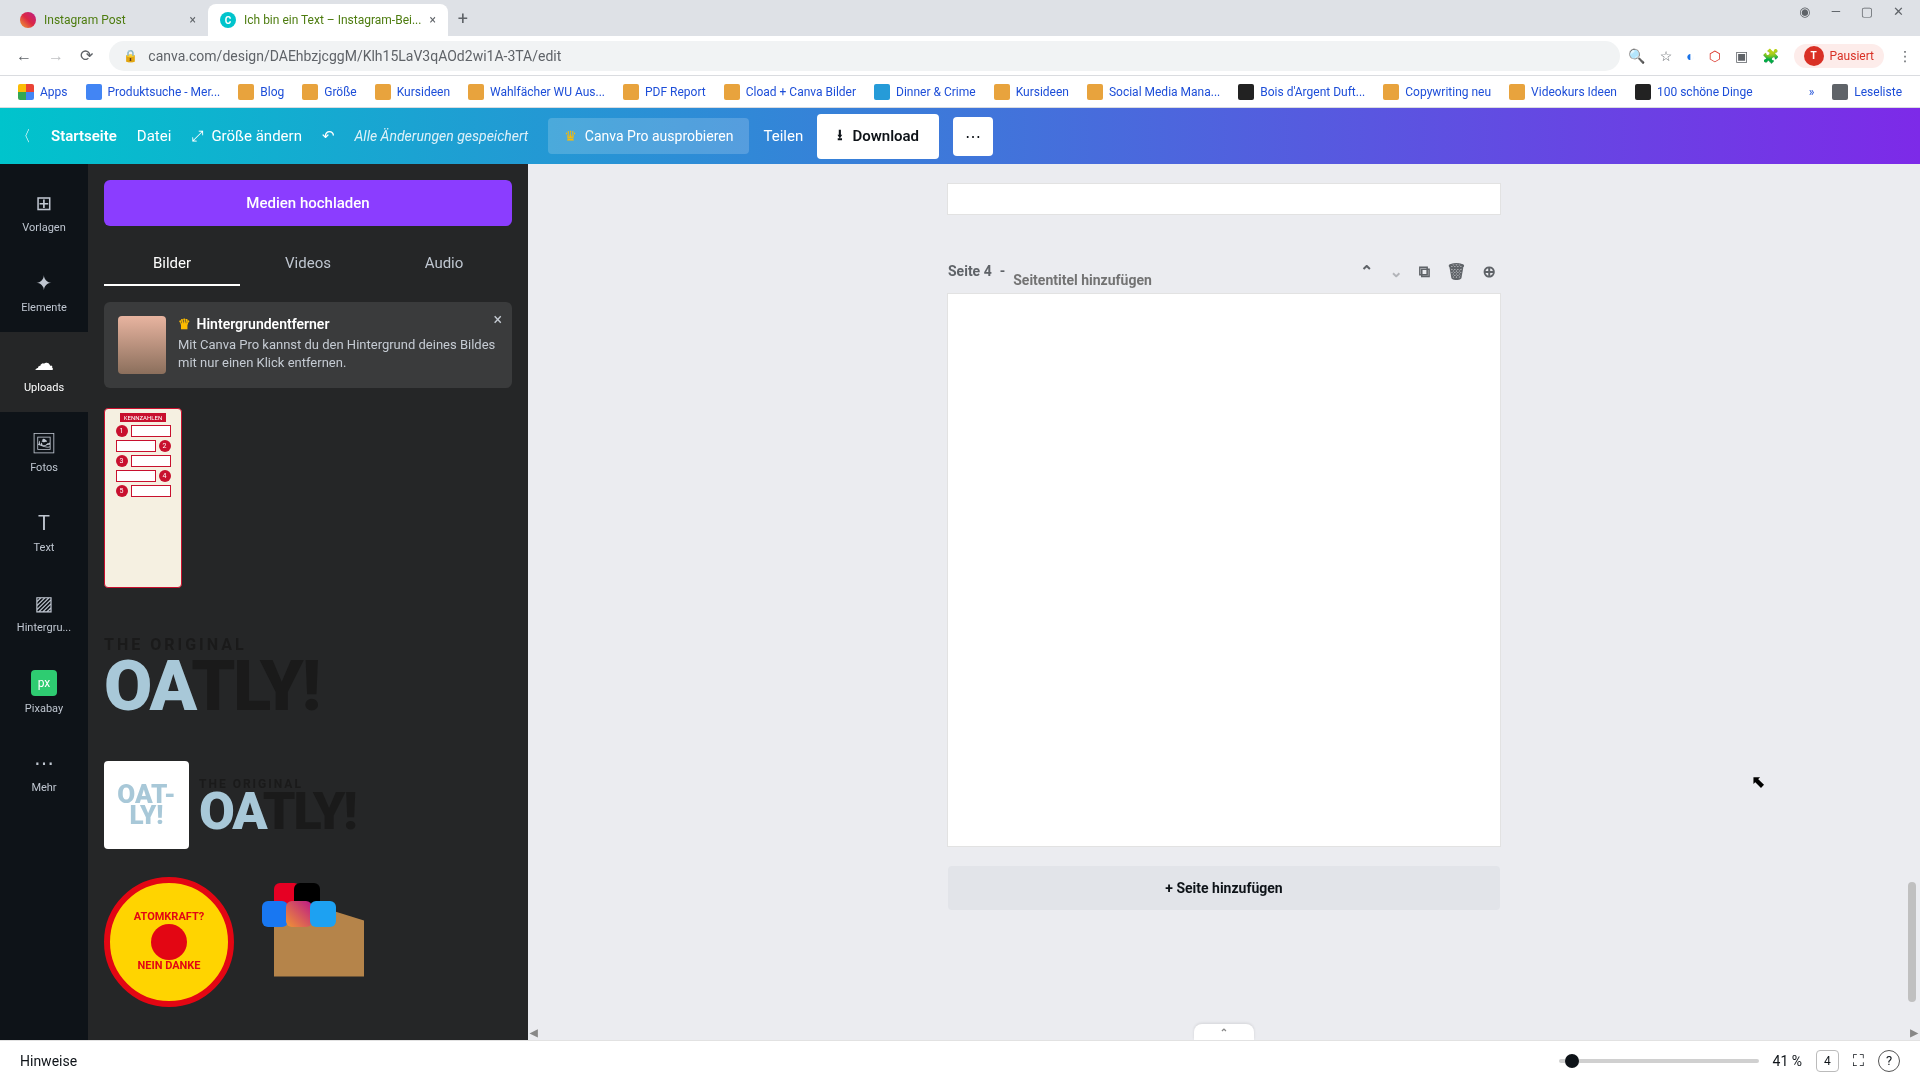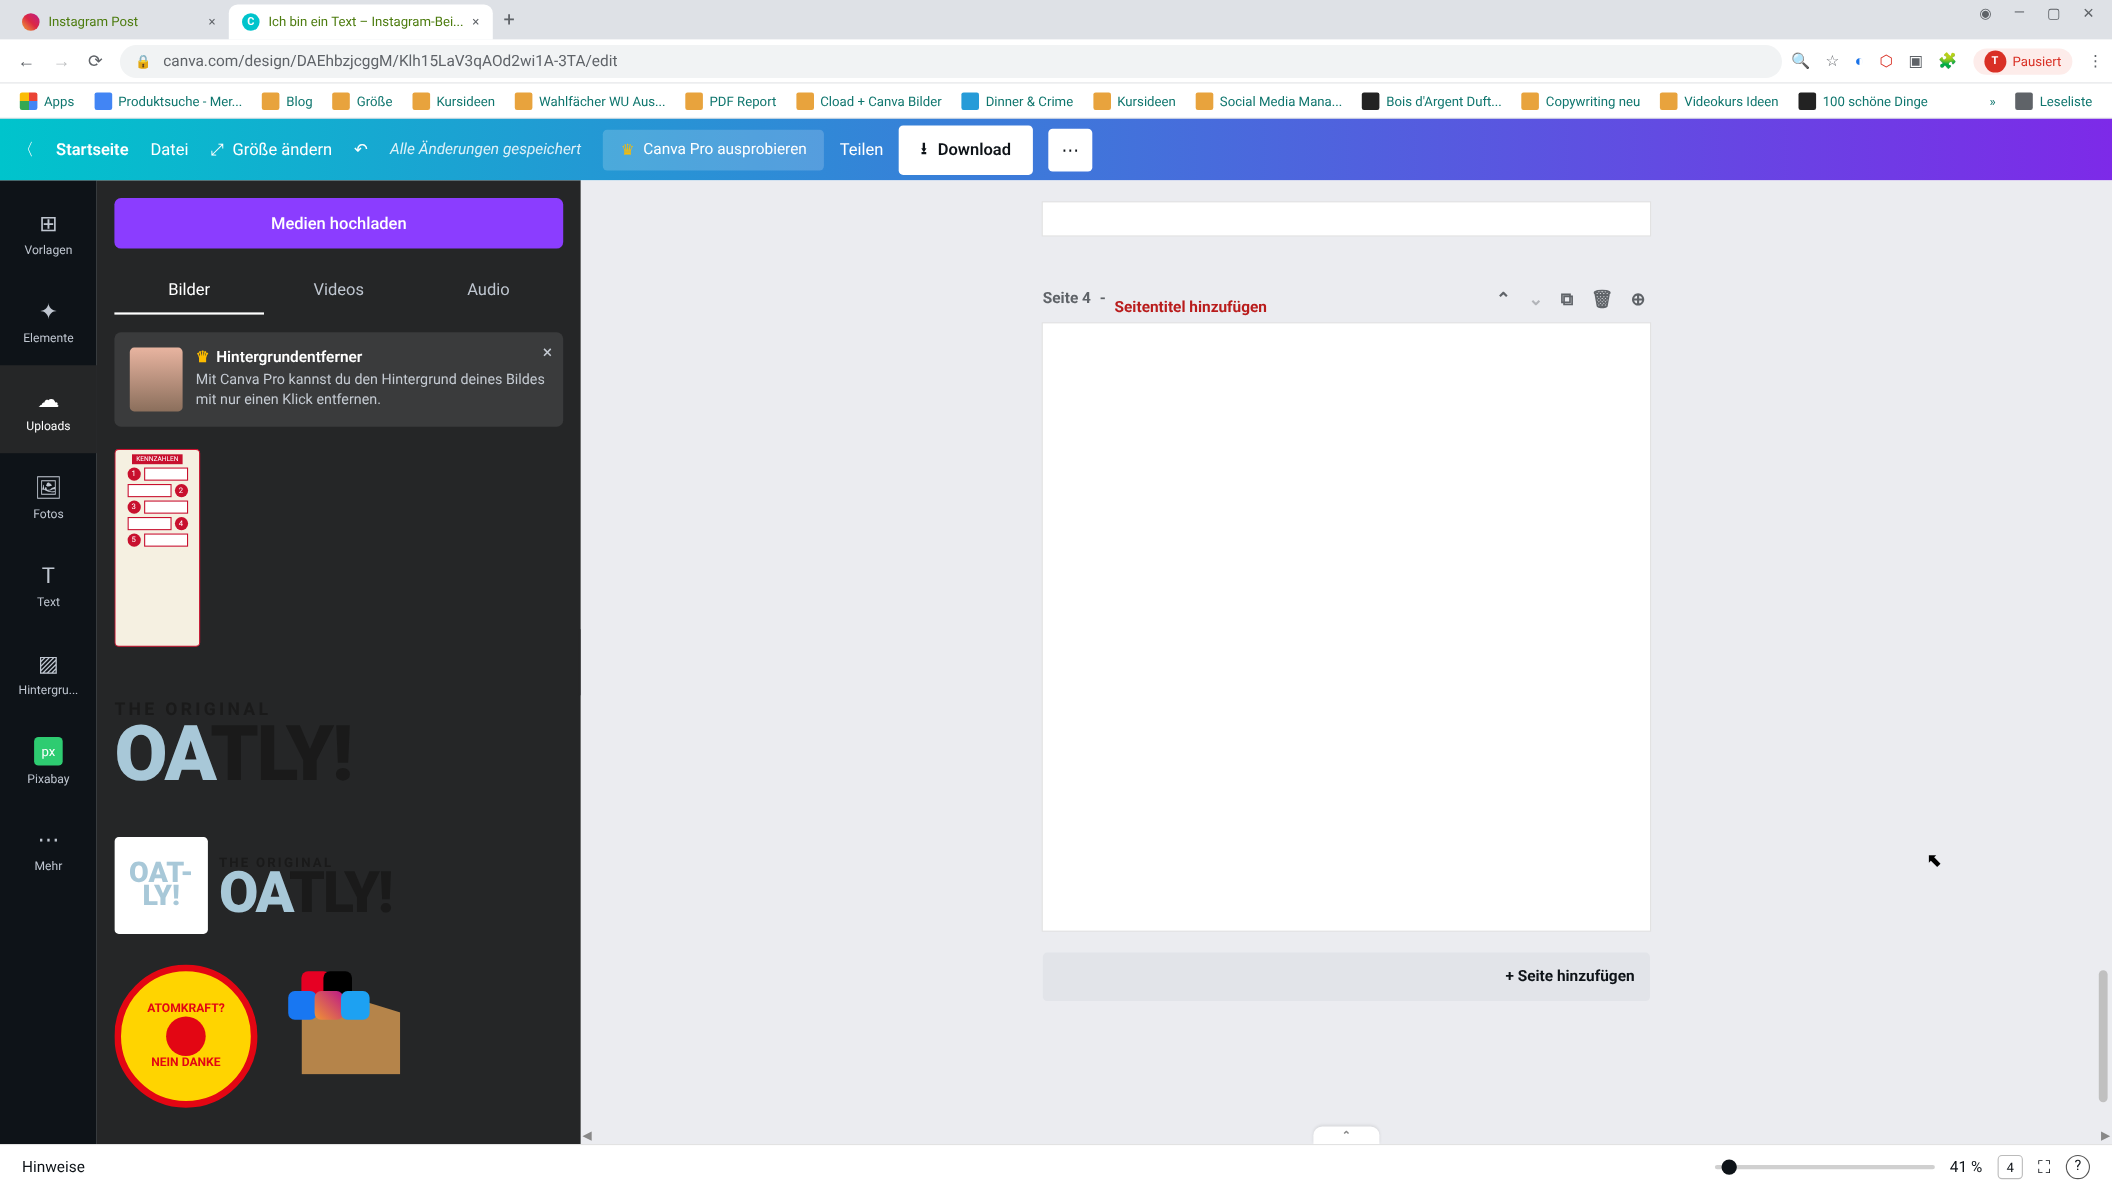--- a/index.html
+++ b/index.html
@@ -20,21 +20,21 @@
 .address-bar { height: 40px; background: #fff; display: flex; align-items: center; padding: 0 8px; gap: 8px; border-bottom: 1px solid #dadce0; }
 .nav-icons { display: flex; gap: 16px; padding: 0 8px; color: #5f6368; font-size: 16px; }
 .nav-icons span {cursor:pointer;}
 .url-box { flex: 1; background: #f1f3f4; border-radius: 20px; height: 30px; display: flex; align-items: center; padding: 0 14px; gap: 10px; font-size: 14px; color: #5f6368; }
 .url-box .lock { font-size: 12px; }
 .ext-icons { display: flex; gap: 14px; align-items: center; color: #5f6368; font-size: 14px; }
 .ext-icons span {cursor:pointer;}
 .profile-badge { display: flex; align-items: center; gap: 6px; background: #fdecea; border-radius: 16px; padding: 2px 10px; font-size: 12px; color: #d93025; }
 .profile-badge .avatar { width: 20px; height: 20px; background: #d93025; border-radius: 50%; color:#fff;display:flex;align-items:center;justify-content:center;font-size:10px;font-weight:bold;}
 
-.bookmarks-bar { height: 32px; background: #fff; display: flex; align-items: center; padding: 0 12px; gap: 6px; border-bottom: 1px solid #dadce0; font-size: 12px; color: #0f766e; }
+.bookmarks-bar { height: 32px; background: #fff; display: flex; align-items: center; padding: 0 12px; gap: 6px; border-bottom: 1px solid #dadce0; font-size: 12px; color: #1d4ed8; }
 .bm { display: flex; align-items: center; gap: 6px; padding: 4px 6px; cursor: pointer; white-space: nowrap; }
 .bm-icon { width: 16px; height: 16px; border-radius: 2px; flex-shrink: 0; }
 .bm-spacer { flex: 1; }
 
 
 .canva-header { height: 56px; background: linear-gradient(90deg, #00c4cc, #7d2ae8); display: flex; align-items: center; padding: 0 16px; color: #fff; gap: 20px; }
 .canva-header .left { display: flex; align-items: center; gap: 20px; }
 .hdr-btn { font-size: 15px; cursor: pointer; display: flex; align-items: center; gap: 8px; }
 .hdr-btn.bold { font-weight: 600; }
 .saved-txt { font-style: italic; opacity: 0.85; font-size: 14px; }
@@ -98,25 +98,25 @@
 .up7 .ic {position:absolute;top:6px;width:26px;height:26px;border-radius:6px;}
 .up7 .ic.p{left:30px;background:#e60023;} .up7 .ic.t{left:50px;background:#000;} .up7 .ic.f{left:18px;top:24px;background:#1877f2;} .up7 .ic.i{left:42px;top:24px;background:linear-gradient(45deg,#f09433,#bc1888);} .up7 .ic.tw{left:66px;top:24px;background:#1da1f2;}
 
 .panel-collapse { position: absolute; right: -12px; top: 50%; transform: translateY(-50%); width: 14px; height: 60px; background: #252627; border-radius: 0 6px 6px 0; display: flex; align-items: center; justify-content: center; color: #bfc6d0; font-size: 10px; cursor: pointer; }
 
 
 .canvas { flex: 1; background: #ebecf0; position: relative; overflow: hidden; display: flex; flex-direction: column; align-items: center; font-weight: bold; }
 .canvas-scroll { flex: 1; width: 100%; overflow: auto; display: flex; flex-direction: column; align-items: center; padding-top: 20px; }
 .prev-page-edge { width: 552px; height: 30px; background: #fff; margin-bottom: 40px; box-shadow: 0 0 0 1px #e2e2e2; }
 .page-header { width: 552px; display: flex; align-items: center; gap: 8px; margin-bottom: 6px; color: #5f6368; font-size: 14px; }
-.page-header .title-edit { color: #b91c1c; margin-top: 18px; }
+.page-header .title-edit { color: #737373; margin-top: 18px; }
 .page-header .sp { flex: 1; }
 .page-header .pbtn { cursor: pointer; padding: 4px; color: #5f6368; font-size: 16px; }
 .page-canvas { width: 552px; height: 552px; background: #fff; box-shadow: 0 0 0 1px #e2e2e2; }
-.add-page { width: 552px; margin-top: 20px; background: #e2e4e9; border-radius: 4px; padding: 14px; text-align: right; font-size: 14px; color: #0e1318; cursor: pointer; }
+.add-page { width: 552px; margin-top: 20px; background: #e2e4e9; border-radius: 4px; padding: 14px; text-align: center; font-size: 14px; color: #0e1318; cursor: pointer; }
 .canvas .hscroll-left { position: absolute; bottom: 0; left: 0; font-size: 10px; color: #888; padding: 2px; }
 .canvas .hscroll-right { position: absolute; bottom: 0; right: 0; font-size: 10px; color: #888; padding: 2px; }
 .notes-toggle { position: absolute; bottom: 0; left: 50%; transform: translateX(-50%); width: 60px; height: 16px; background: #fff; border-radius: 8px 8px 0 0; display: flex; align-items: center; justify-content: center; color: #888; font-size: 10px; cursor: pointer; box-shadow: 0 -1px 3px rgba(0,0,0,0.1); }
 .canvas-vscroll { position: absolute; right: 2px; top: 0; bottom: 18px; width: 12px; }
 .canvas-vscroll .thumb { position: absolute; bottom: 20px; width: 8px; height: 120px; background: #c0c0c0; border-radius: 4px; left: 2px; }
 
 .cursor { position: absolute; top: 608px; right: 155px; font-size: 16px; color: #000; pointer-events: none; }
 
 
 .bottom-bar { height: 40px; background: #fff; border-top: 1px solid #e2e2e2; display: flex; align-items: center; padding: 0 20px; font-size: 14px; color: #0e1318; }

